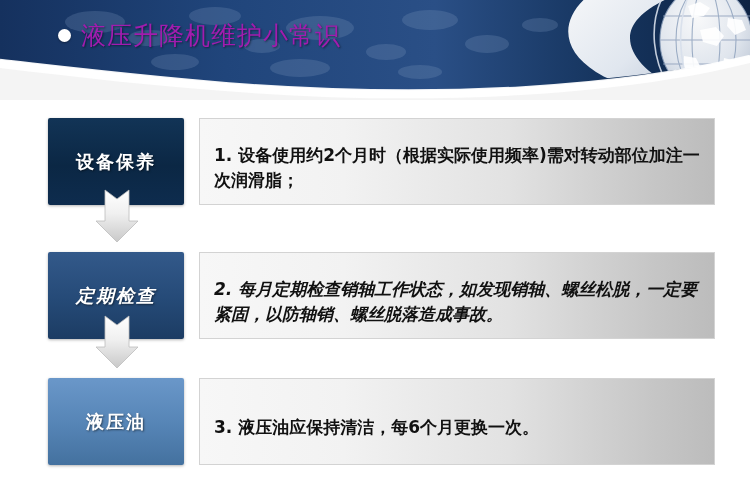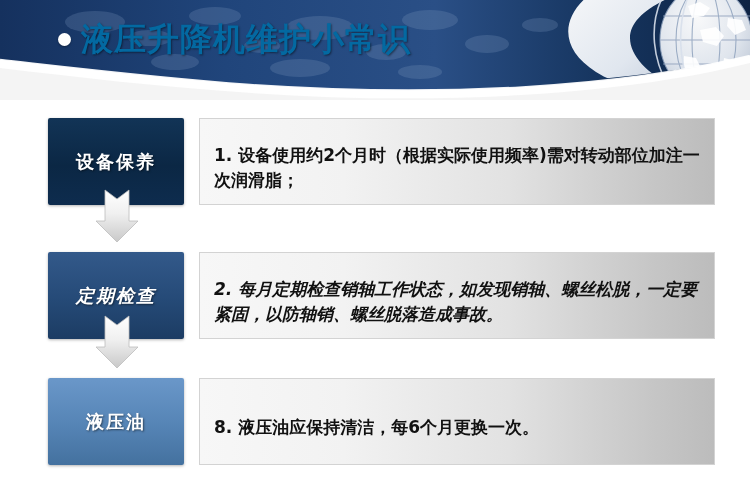--- a/index.html
+++ b/index.html
@@ -47,23 +47,23 @@
   }
   .bullet-dot {
     width: 13px;
     height: 13px;
     border-radius: 50%;
     background: #ffffff;
     flex: none;
     box-shadow: 0 1px 2px rgba(0,0,0,0.35);
   }
   .banner-title-text {
-    font-size: 32px;
-    font-weight: bold;
-    color: #0369a1;
+    font-size: 25px;
+    font-weight: normal;
+    color: #a21caf;
     letter-spacing: 1px;
     text-shadow: 1px 1px 2px rgba(0,0,0,0.45);
     line-height: 1;
   }
 
   
   .rows {
     position: absolute;
     left: 0;
     top: 100px;
@@ -274,18 +274,18 @@
       <svg viewBox="0 0 44 56">
         <path d="M10,2 L22,11 L34,2 L34,33 L43,33 L22,54 L1,33 L10,33 Z" fill="url(#arrowGrad)" stroke="#bcbcbc" stroke-width="0.8"></path>
       </svg>
     </div>
 
     <div class="row row-2">
       <div class="label-box label-box-2">
         <span class="label-text">液压油</span>
       </div>
       <div class="content-box">
-        <span class="content-text">8. 液压油应保持清洁，每6个月更换一次。</span>
+        <span class="content-text">3. 液压油应保持清洁，每6个月更换一次。</span>
       </div>
     </div>
 
   </div>
 </div>
 
 </body></html>

